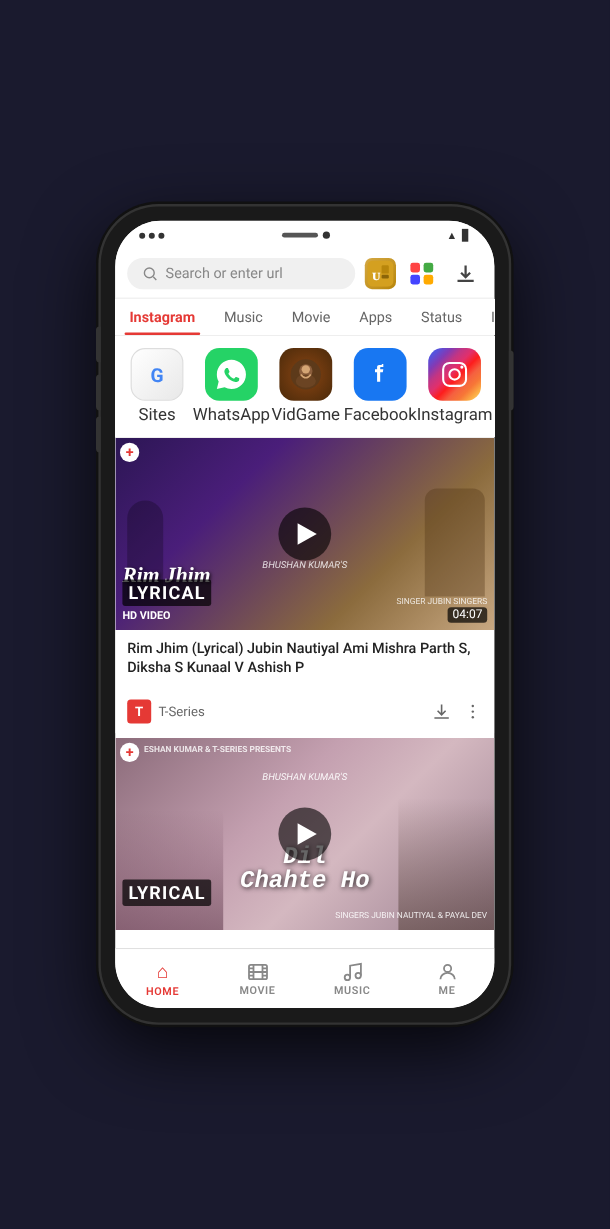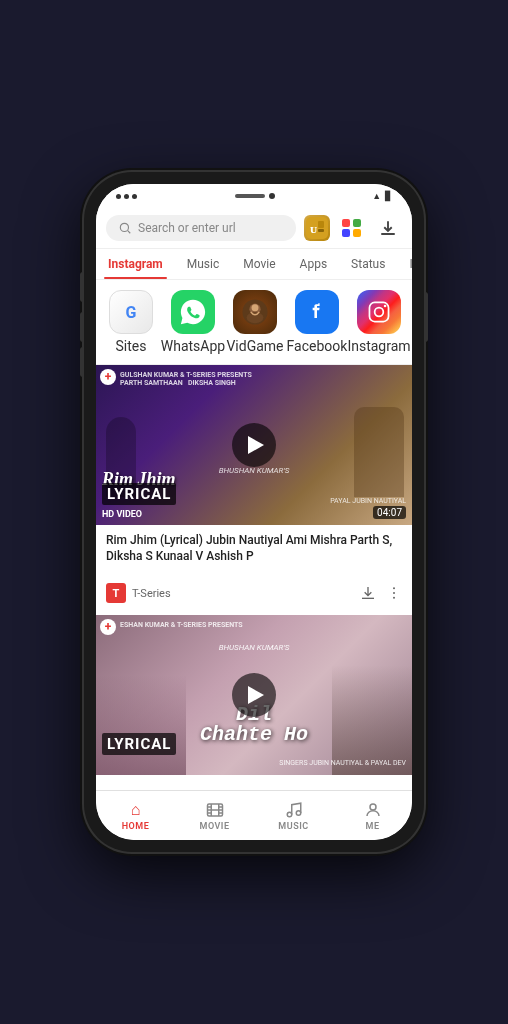--- a/index.html
+++ b/index.html
@@ -573,34 +573,33 @@
         <span class="app-label">Instagram</span>
       </div>
     </div>
 
     <div class="content-area">
 
       <div class="video-card">
         <div class="video-thumbnail">
           <div class="video-bg-1">
             <div class="plus-badge">+</div>
-            <div class="video-producer-text">GULSHAN KUMAR &amp; T-SERIES PRESENTS<br>PARTH SAMTHAAN &nbsp; DIKSHA SINGH</div>
 
             <div style="position:absolute; bottom:28px; left:10px; width:30px; height:80px; background:rgba(0,0,0,0.4); border-radius:15px 15px 0 0; opacity:0.6;"></div>
             <div style="position:absolute; bottom:28px; right:8px; width:50px; height:90px; background:rgba(80,50,20,0.5); border-radius:10px 10px 0 0; opacity:0.7;"></div>
             <div class="play-btn">
               <div class="play-triangle"></div>
             </div>
             <div style="position:absolute; bottom:50px; left:6px; right:6px;">
               <div style="font-size:8px; color:rgba(255,255,255,0.8); font-style:italic; text-align:center;">BHUSHAN KUMAR'S</div>
             </div>
             <div class="video-title-text">Rim Jhim</div>
             <div class="lyrical-badge">LYRICAL</div>
             <div class="hd-badge">HD VIDEO</div>
-            <div class="video-singer-text">PAYAL  JUBIN NAUTIYAL</div>
+            <div class="video-singer-text">SINGER  JUBIN SINGERS</div>
             <div class="video-duration">04:07</div>
           </div>
         </div>
         <div class="video-info">
           <div class="video-info-title">Rim Jhim (Lyrical)  Jubin Nautiyal  Ami Mishra  Parth S, Diksha S  Kunaal V  Ashish P</div>
           <div class="video-info-bottom">
             <div class="channel-info">
               <div class="channel-logo">
                 <span class="t-series-t">T</span>
               </div>

